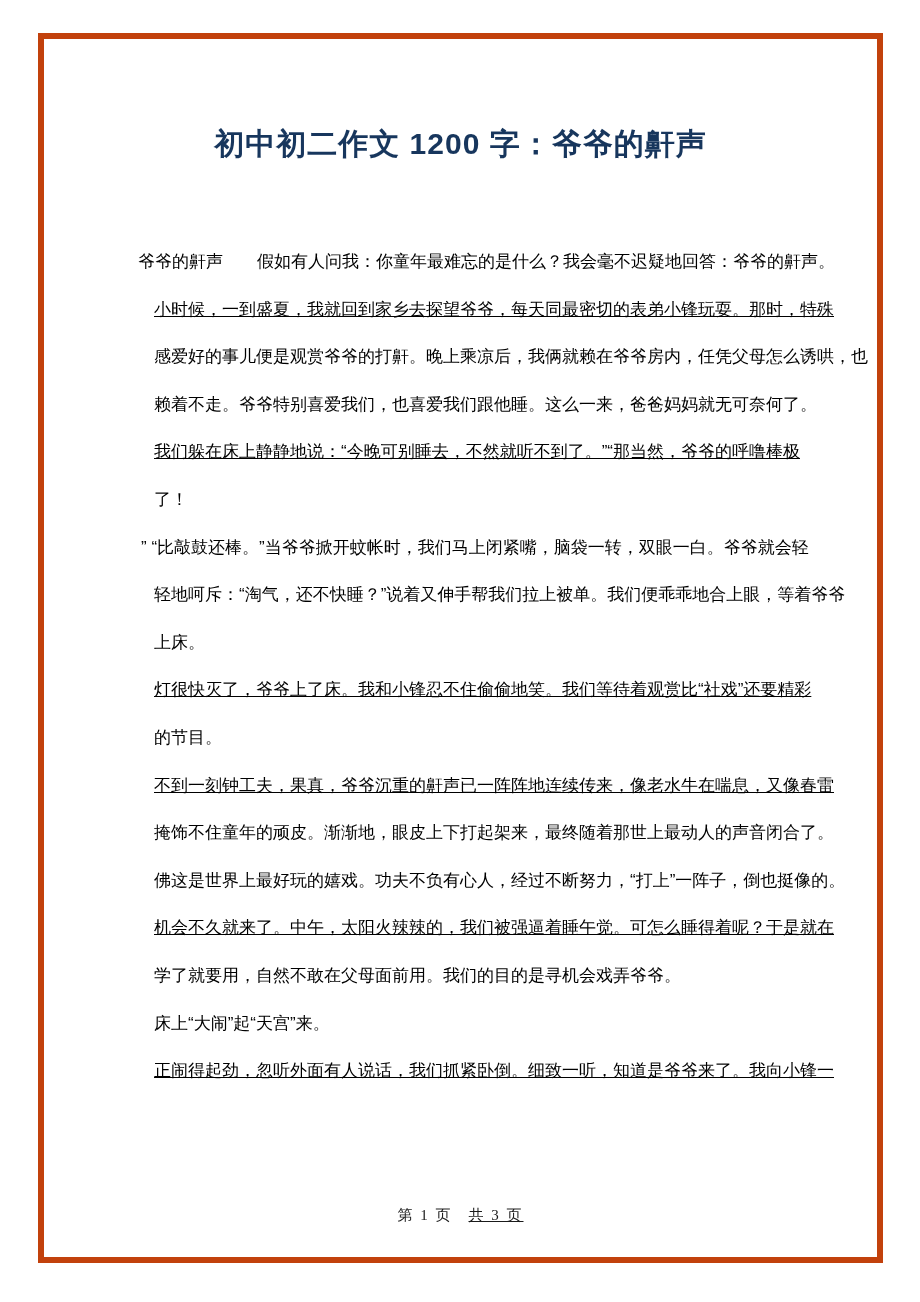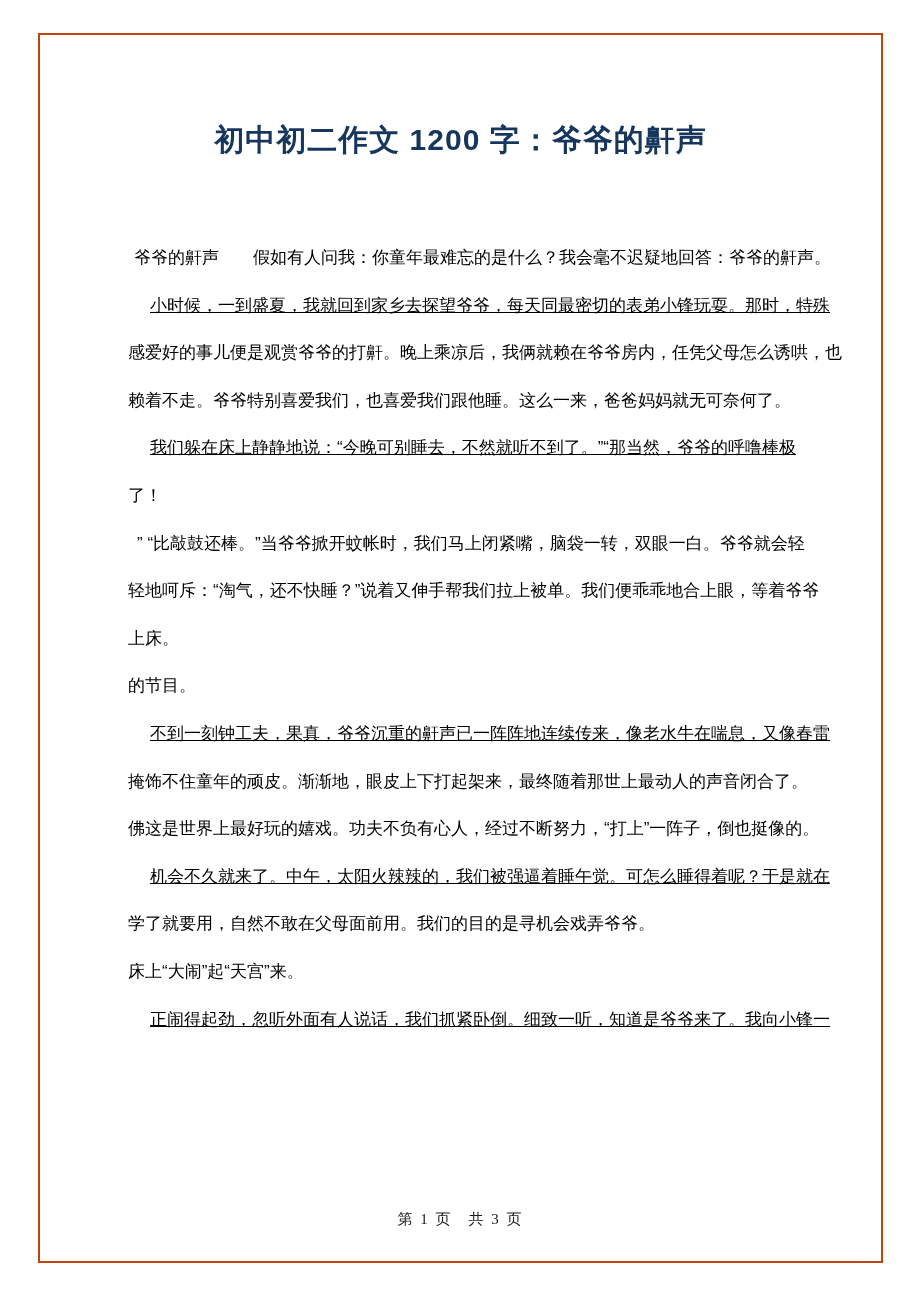--- a/index.html
+++ b/index.html
@@ -14,21 +14,21 @@
     background: #ffffff;
     overflow: hidden;
     font-family: "Liberation Sans", sans-serif;
   }
   .frame {
     position: absolute;
     left: 38px;
     top: 33px;
     width: 845px;
     height: 1230px;
-    border: 2px solid #c2410c;
+    border: 6px solid #c2410c;
     box-sizing: border-box;
     background: #ffffff;
     padding-left: 22px;
   }
   .title {
     position: absolute;
     left: 0;
     top: 86px;
     width: 100%;
     margin: 0;
@@ -51,55 +51,56 @@
     line-height: 47.6px;
     font-size: 17px;
     white-space: nowrap;
     text-align: left;
     overflow: visible;
   }
   .line.justify {
     text-align: justify;
     text-align-last: justify;
   }
-  .indent-none  { padding-left: 0; }
+  .indent-none  { padding-left: 0; margin-left: 22px; }
   .indent-small { padding-left: 6px; }
   .indent-quote { padding-left: 9px; }
   .indent-para  { padding-left: 22px; text-decoration: underline; }
   .footer {
     position: absolute;
     left: 0;
     bottom: 32px;
     width: 100%;
     text-align: center;
     font-family: "Liberation Serif", serif;
     font-size: 15px;
     color: #1a1a1a;
     letter-spacing: 2px;
   }
-  .footer .page-total { margin-left: 16px; }
+  .footer .page-total { margin-left: 16px; text-decoration: underline; }
 </style>
 </head>
 <body>
 
 <div class="page">
   <div class="frame">
 
     <h1 class="title">初中初二作文 1200 字：爷爷的鼾声</h1>
 
     <div class="body-text">
         <div class="line justify indent-small">爷爷的鼾声　　假如有人问我：你童年最难忘的是什么？我会毫不迟疑地回答：爷爷的鼾声。</div>
         <div class="line justify indent-para">小时候，一到盛夏，我就回到家乡去探望爷爷，每天同最密切的表弟小锋玩耍。那时，特殊</div>
         <div class="line justify indent-none">感爱好的事儿便是观赏爷爷的打鼾。晚上乘凉后，我俩就赖在爷爷房内，任凭父母怎么诱哄，也</div>
         <div class="line indent-none">赖着不走。爷爷特别喜爱我们，也喜爱我们跟他睡。这么一来，爸爸妈妈就无可奈何了。</div>
         <div class="line justify indent-para">我们躲在床上静静地说：“今晚可别睡去，不然就听不到了。”“那当然，爷爷的呼噜棒极</div>
         <div class="line indent-none">了！</div>
         <div class="line justify indent-quote">” “比敲鼓还棒。”当爷爷掀开蚊帐时，我们马上闭紧嘴，脑袋一转，双眼一白。爷爷就会轻</div>
         <div class="line justify indent-none">轻地呵斥：“淘气，还不快睡？”说着又伸手帮我们拉上被单。我们便乖乖地合上眼，等着爷爷</div>
         <div class="line indent-none">上床。</div>
+        <div class="line justify indent-para">灯很快灭了，爷爷上了床。我和小锋忍不住偷偷地笑。我们等待着观赏比“社戏”还要精彩</div>
         <div class="line indent-none">的节目。</div>
         <div class="line justify indent-para">不到一刻钟工夫，果真，爷爷沉重的鼾声已一阵阵地连续传来，像老水牛在喘息，又像春雷</div>
         <div class="line indent-none">掩饰不住童年的顽皮。渐渐地，眼皮上下打起架来，最终随着那世上最动人的声音闭合了。</div>
         <div class="line justify indent-none">佛这是世界上最好玩的嬉戏。功夫不负有心人，经过不断努力，“打上”一阵子，倒也挺像的。</div>
         <div class="line justify indent-para">机会不久就来了。中午，太阳火辣辣的，我们被强逼着睡午觉。可怎么睡得着呢？于是就在</div>
         <div class="line indent-none">学了就要用，自然不敢在父母面前用。我们的目的是寻机会戏弄爷爷。</div>
         <div class="line indent-none">床上“大闹”起“天宫”来。</div>
         <div class="line justify indent-para">正闹得起劲，忽听外面有人说话，我们抓紧卧倒。细致一听，知道是爷爷来了。我向小锋一</div>
       </div>
 

